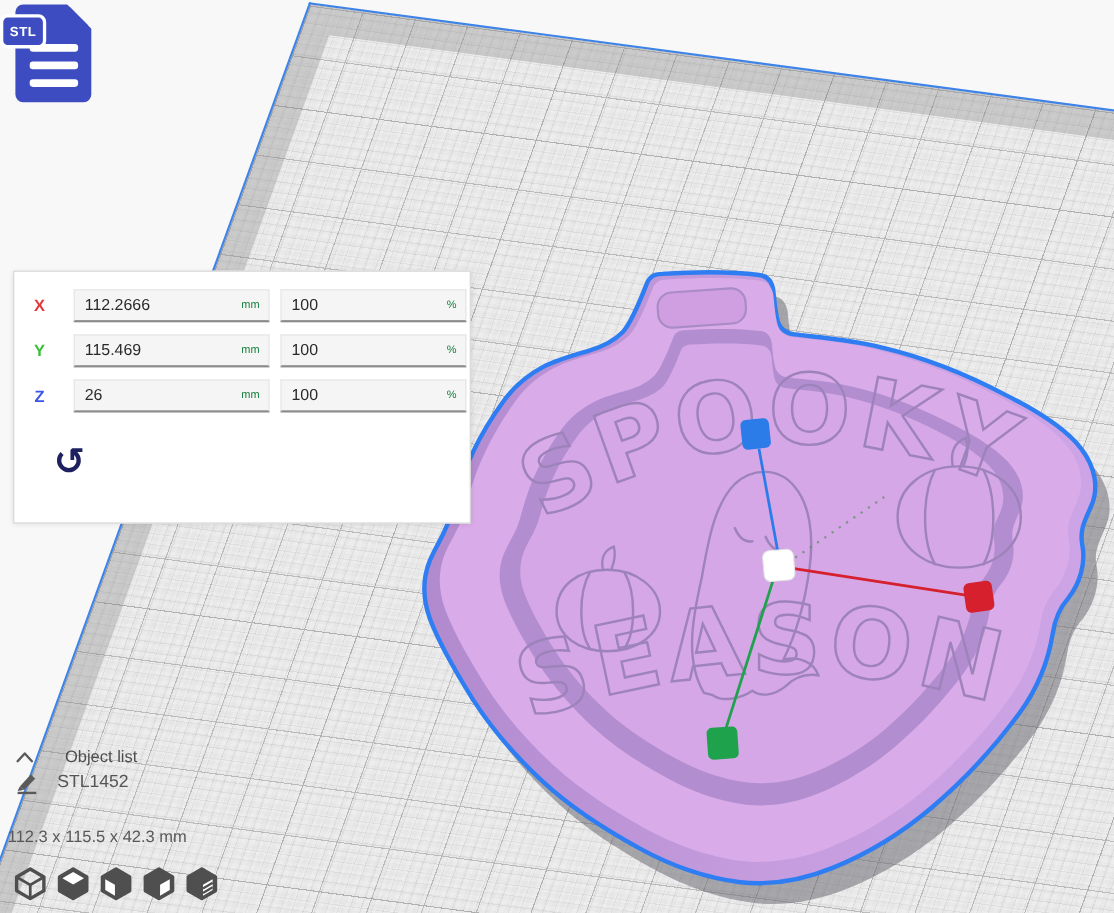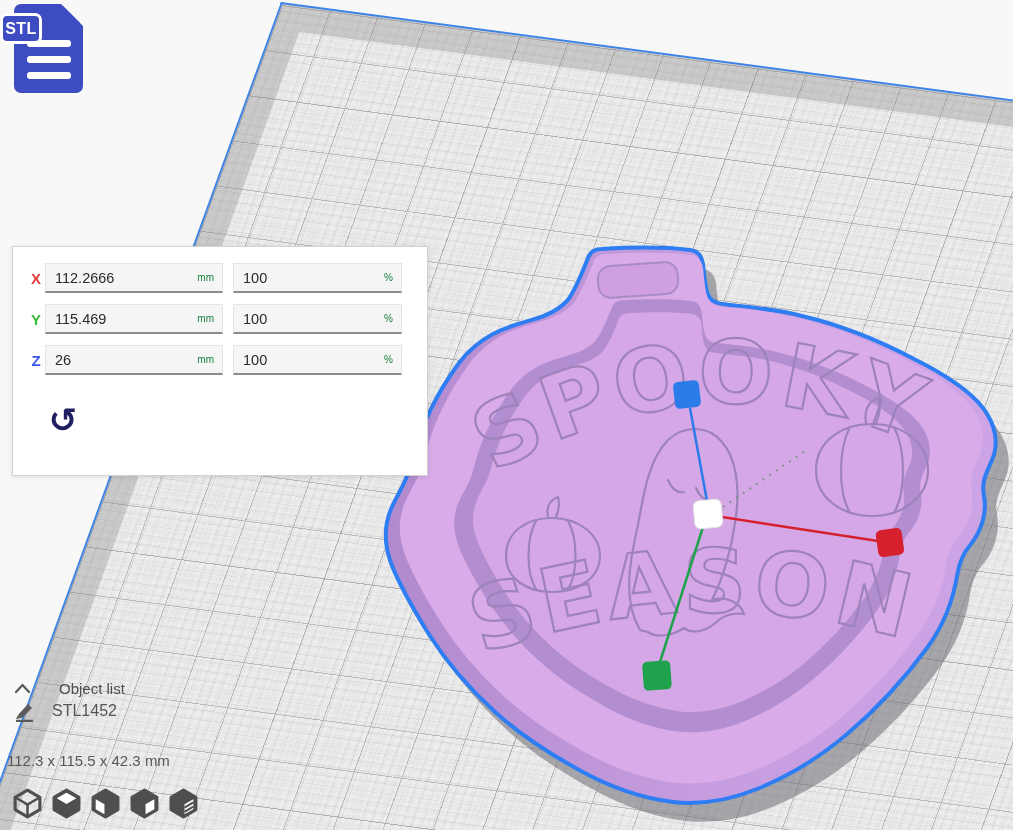--- a/index.html
+++ b/index.html
@@ -51,38 +51,38 @@
   .file-fold-inner {
     position:absolute; right:3px; top:2px; width:17px; height:17px;
     background:#3d4cc0; border-bottom-left-radius:8px;
     clip-path: polygon(0 0, 0 100%, 100% 100%);
   }
   .file-line { position:absolute; left:13px; width:44px; height:7px; background:#fff; border-radius:3px; }
   .file-badge {
     position:absolute; left:0; top:13px; width:42px; height:31px;
     background:#3d4cc0; border:3px solid #fff; border-radius:7px;
     display:flex; align-items:center; justify-content:center;
-    color:#fff; font-weight:bold; font-size:16px; letter-spacing:0.5px;
+    color:#fff; font-weight:bold; font-size:12px; letter-spacing:0.5px;
   }
 
   
   .scale-panel {
     position:absolute; left:12px; top:246px; width:416px; height:230px;
     background:#ffffff; border:1px solid #d2d2d2;
     box-shadow:0 1px 5px rgba(0,0,0,0.10);
     z-index:6;
   }
   .sp-row { display:flex; align-items:center; margin:11px 12px 0 14px; height:30px; }
   .sp-row:first-child { margin-top:16px; }
   .axis-label { width:18px; text-align:center; font-weight:bold; font-size:15px; flex:0 0 18px; }
   .field {
     display:flex; align-items:center; height:30px;
     background:#f5f5f5; border:1px solid #e4e4e4; border-bottom:2px solid #8c8c8c;
   }
-  .field.value   { width:178px; margin-left:0; }
+  .field.value   { width:178px; margin-left:22px; }
   .field.percent { width:169px; margin-left:10px; }
   .field input {
     flex:1 1 auto; min-width:0; border:none; background:transparent; outline:none;
     font-family:"Liberation Sans", sans-serif; font-size:14.5px; color:#2a2a2a;
     padding-left:9px;
   }
   .field .unit { flex:0 0 auto; padding-right:8px; color:#15803d; font-size:10px; }
 
   .sp-bottom { display:flex; margin:20px 0 0 20px; }
   .reset-btn {

